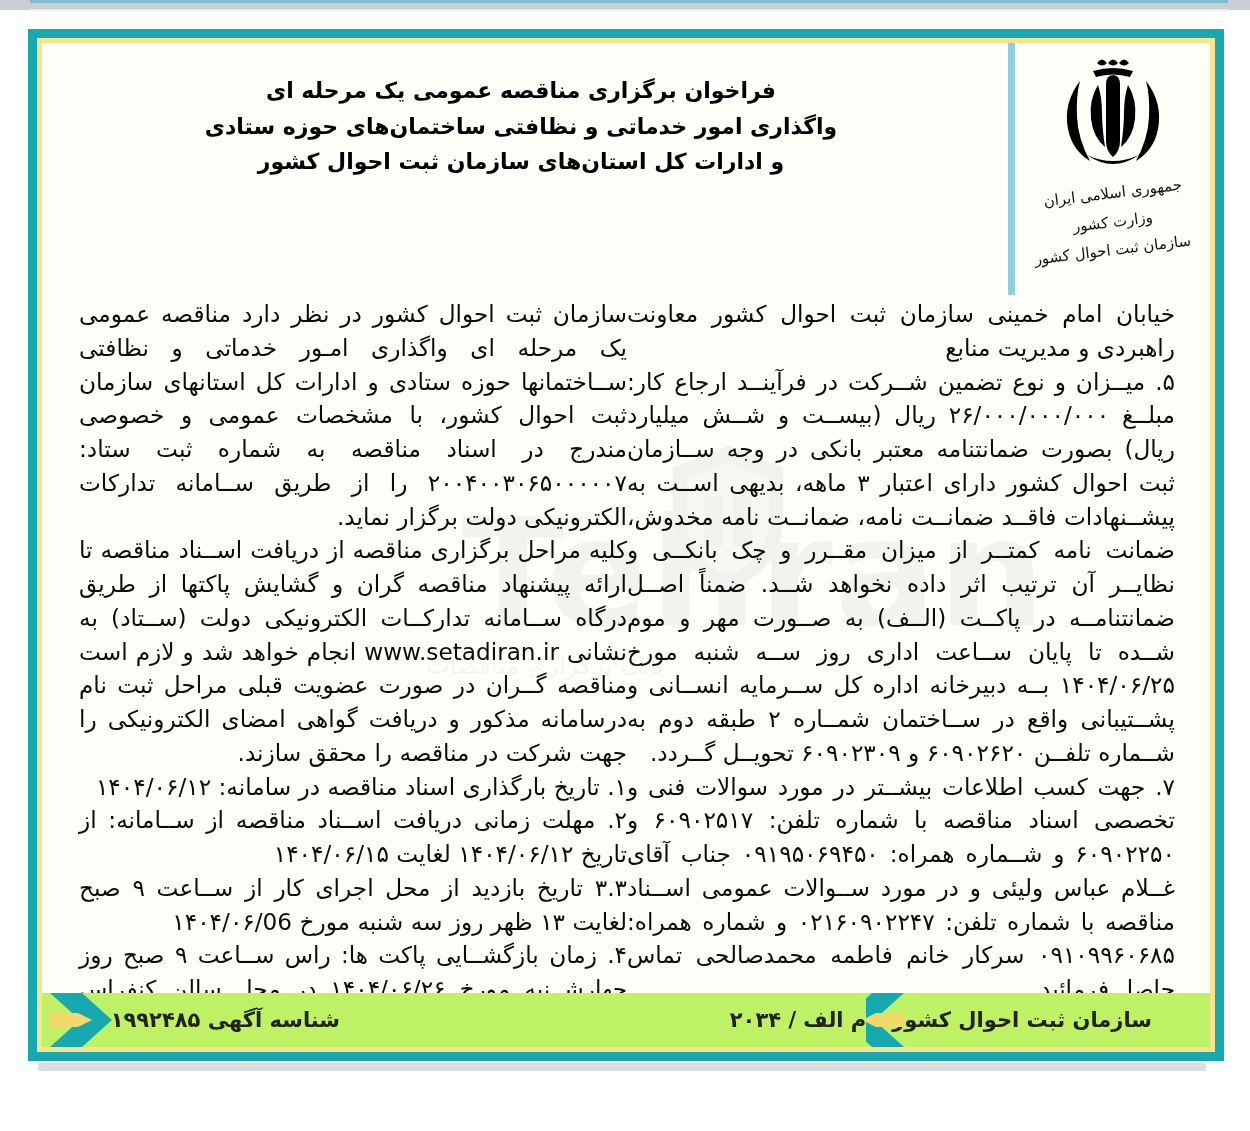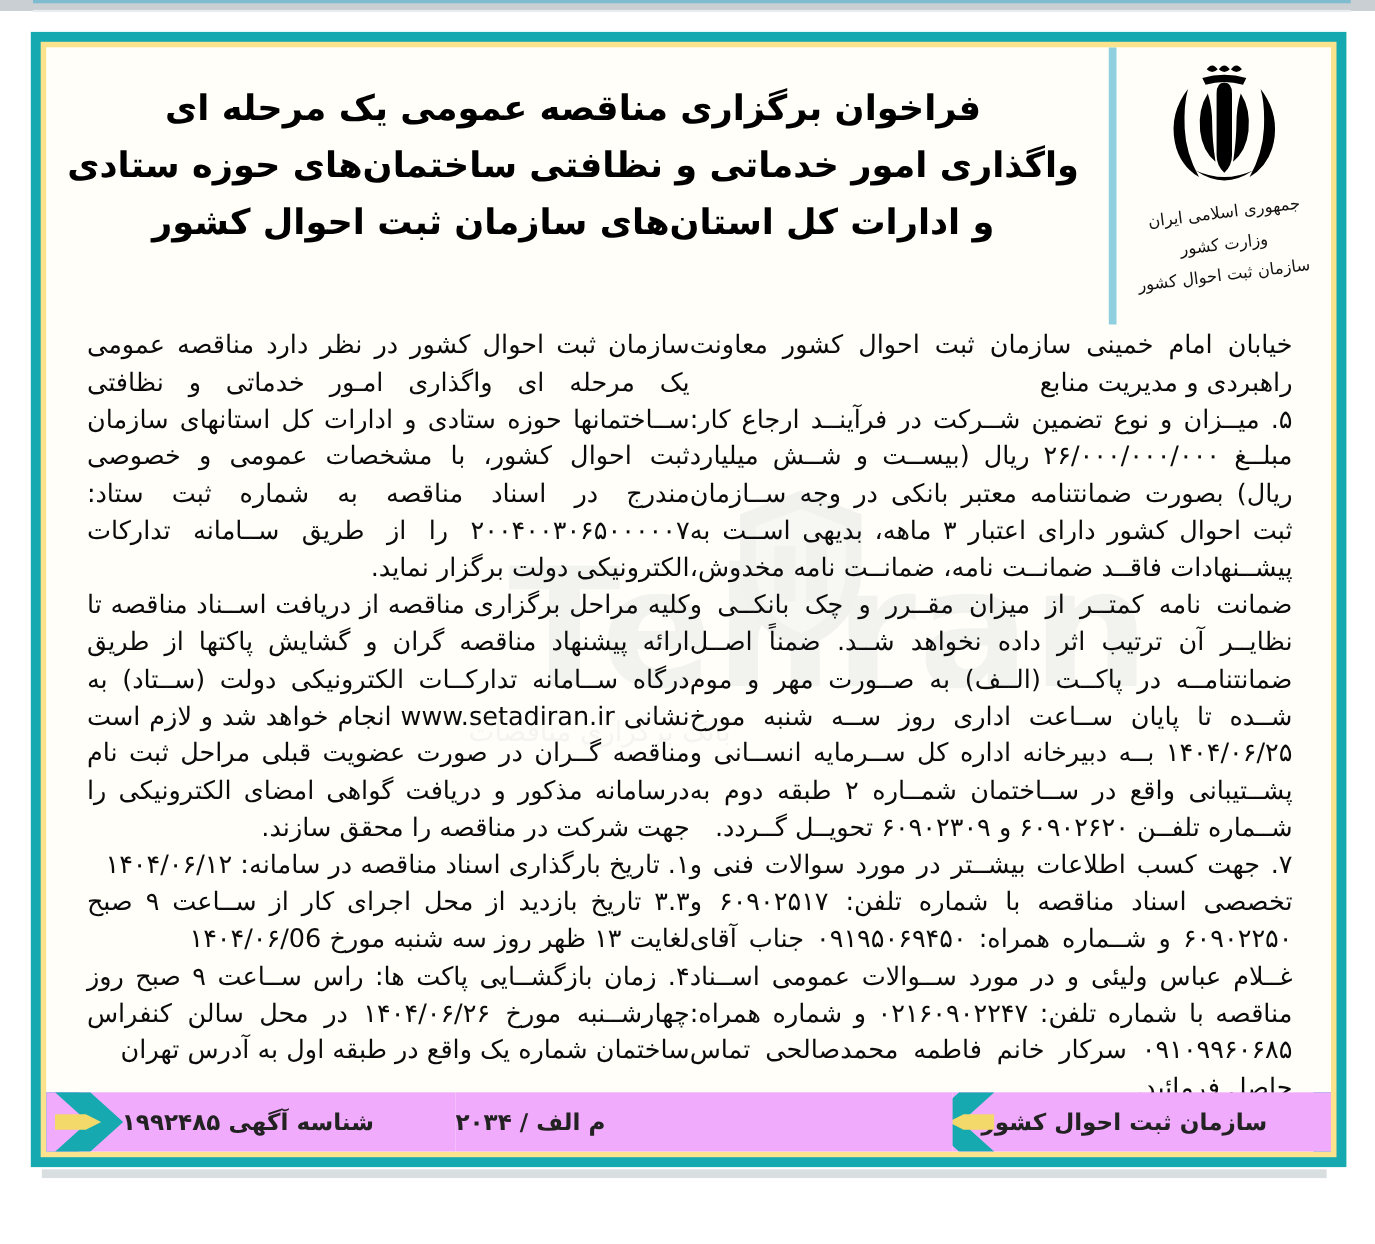--- a/index.html
+++ b/index.html
@@ -103,21 +103,21 @@
     white-space:nowrap;
   }
   .titles{
     flex:1;
     padding:30px 26px 0 18px;
     box-sizing:border-box;
     text-align:center;
   }
   .titles h1{
     margin:0;
-    font-size:32px;
+    font-size:22px;
     font-weight:bold;
     line-height:1.62;
     color:#000;
     letter-spacing:-.3px;
   }
   .titles h1 span{display:block;}
 
   
   .columns{
     position:relative;z-index:2;
@@ -140,34 +140,34 @@
 
   
   .footer{
     position:absolute;left:0;bottom:0;
     width:100%;height:54px;
     display:flex;align-items:stretch;
     z-index:3;
   }
   .fbar{
     position:relative;
-    background:#f0abfc;
+    background:#bef264;
     display:flex;align-items:center;
     height:100%;
   }
   .fleft{
     flex:0 0 372px;
     justify-content:flex-start;
     padding-right:74px;
     box-sizing:border-box;
     order:3;
   }
   .fmid{
     flex:1 1 auto;
-    justify-content:flex-end;
+    justify-content:flex-start;
     order:2;
   }
   .fright{
     flex:0 0 328px;
     justify-content:flex-end;
     padding-left:26px;
     padding-right:58px;
     box-sizing:border-box;
     order:1;
   }
@@ -254,20 +254,21 @@
       <div class="col col-left">
         <p>خیابان امام خمینی سازمان ثبت احوال کشور معاونت راهبردی و مدیریت منابع</p>
         <p>۵. میــزان و نوع تضمین شــرکت در فرآینــد ارجاع کار: مبلــغ ۲۶/۰۰۰/۰۰۰/۰۰۰ ریال (بیســت و شــش میلیارد ریال) بصورت ضمانتنامه معتبر بانکی در وجه ســازمان ثبت احوال کشور دارای اعتبار ۳ ماهه، بدیهی اســت به پیشــنهادات فاقــد ضمانــت نامه، ضمانــت نامه مخدوش، ضمانت نامه کمتــر از میزان مقــرر و چک بانکــی و نظایــر آن ترتیب اثر داده نخواهد شــد. ضمناً اصــل ضمانتنامــه در پاکــت (الــف) به صــورت مهر و موم شــده تا پایان ســاعت اداری روز ســه شنبه مورخ ۱۴۰۴/۰۶/۲۵ بــه دبیرخانه اداره کل ســرمایه انســانی و پشــتیبانی واقع در ســاختمان شمــاره ۲ طبقه دوم به شــماره تلفــن ۶۰۹۰۲۶۲۰ و ۶۰۹۰۲۳۰۹ تحویــل گــردد.</p>
         <p>۷. جهت کسب اطلاعات بیشــتر در مورد سوالات فنی و تخصصی اسناد مناقصه با شماره تلفن: ۶۰۹۰۲۵۱۷ و ۶۰۹۰۲۲۵۰ و شــماره همراه: ۰۹۱۹۵۰۶۹۴۵۰ جناب آقای غــلام عباس ولیئی و در مورد ســوالات عمومی اســناد مناقصه با شماره تلفن: ۰۲۱۶۰۹۰۲۲۴۷ و شماره همراه: ۰۹۱۰۹۹۶۰۶۸۵ سرکار خانم فاطمه محمدصالحی تماس حاصل فرمائید.</p>
       </div>
 
       <div class="col col-right">
         <p>سازمان ثبت احوال کشور در نظر دارد مناقصه عمومی یک مرحله ای واگذاری امـور خدماتی و نظافتی ســاختمانها حوزه ستادی و ادارات کل استانهای سازمان ثبت احوال کشور، با مشخصات عمومی و خصوصی مندرج در اسناد مناقصه به شماره ثبت ستاد: ۲۰۰۴۰۰۳۰۶۵۰۰۰۰۰۷ را از طریق ســامانه تدارکات الکترونیکی دولت برگزار نماید.</p>
         <p>کلیه مراحل برگزاری مناقصه از دریافت اســناد مناقصه تا ارائه پیشنهاد مناقصه گران و گشایش پاکتها از طریق درگاه ســامانه تدارکــات الکترونیکی دولت (ســتاد) به نشانی www.setadiran.ir انجام خواهد شد و لازم است مناقصه گــران در صورت عضویت قبلی مراحل ثبت نام درسامانه مذکور و دریافت گواهی امضای الکترونیکی را جهت شرکت در مناقصه را محقق سازند.</p>
         <p>۱. تاریخ بارگذاری اسناد مناقصه در سامانه: ۱۴۰۴/۰۶/۱۲</p>
+        <p>۲. مهلت زمانی دریافت اســناد مناقصه از ســامانه: از تاریخ ۱۴۰۴/۰۶/۱۲ لغایت ۱۴۰۴/۰۶/۱۵</p>
         <p>۳.۳ تاریخ بازدید از محل اجرای کار از ســاعت ۹ صبح لغایت ۱۳ ظهر روز سه شنبه مورخ ۱۴۰۴/۰۶/06</p>
         <p>۴. زمان بازگشــایی پاکت ها: راس ســاعت ۹ صبح روز چهارشــنبه مورخ ۱۴۰۴/۰۶/۲۶ در محل سالن کنفراس ساختمان شماره یک واقع در طبقه اول به آدرس تهران</p>
       </div>
     </div>
 
     <div class="footer">
       <div class="footer-edge-l"></div>
       <div class="footer-edge-r"></div>
 
       <div class="fbar fright">

